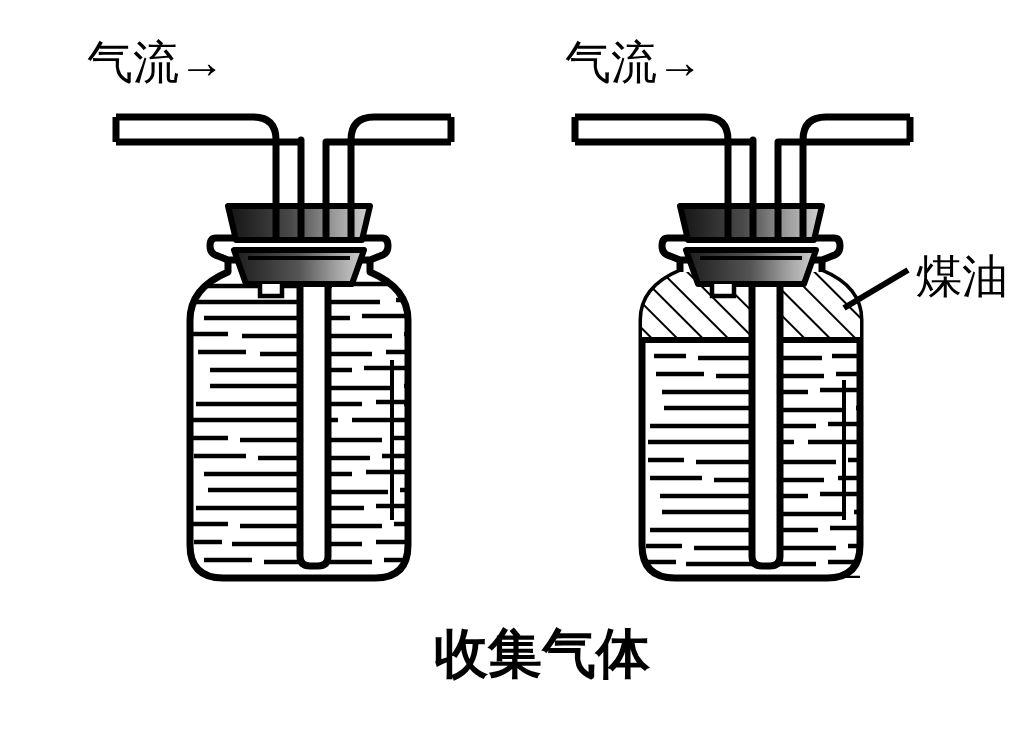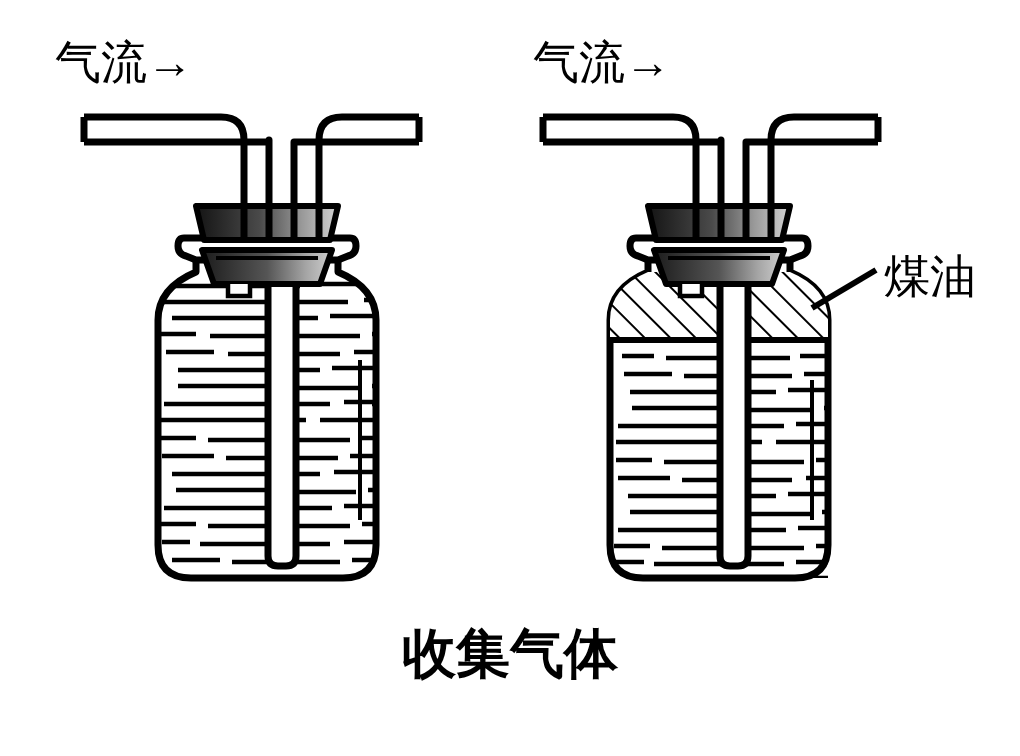--- a/index.html
+++ b/index.html
@@ -13,20 +13,21 @@
     height: 756px;
     font-family: "Liberation Serif", "DejaVu Serif", serif;
     color: #000000;
     overflow: hidden;
     position: relative;
   }
   #figure-root {
     position: relative;
     width: 833px;
     height: 756px;
+    padding-left: 32px;
   }
   #diagram-svg {
     display: block;
     width: 1020px;
     height: 756px;
   }
   .cjk-label {
     font-family: "Liberation Serif", "DejaVu Serif", serif;
     font-weight: 400;
     fill: #000000;

